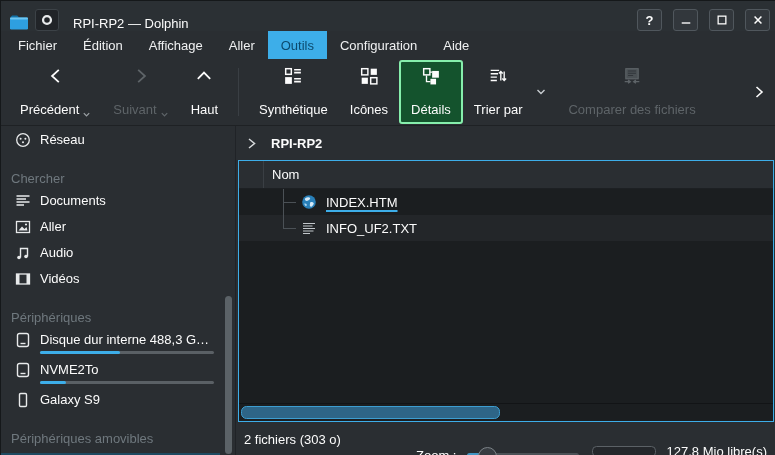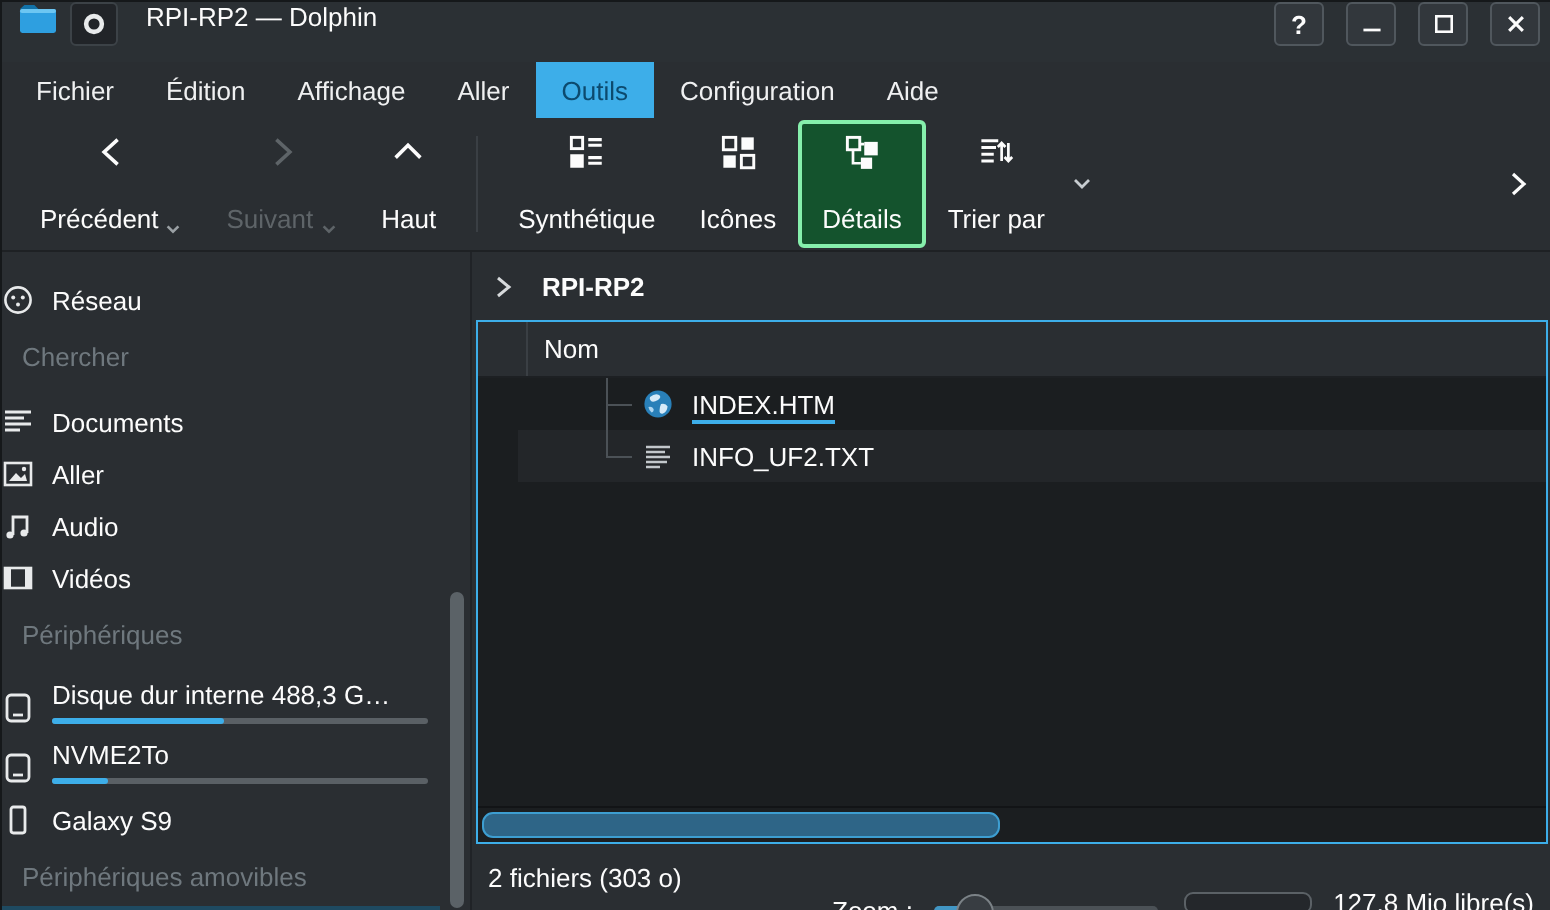--- a/index.html
+++ b/index.html
@@ -3,21 +3,21 @@
 <meta charset="utf-8">
 <style>
   html,body{margin:0;padding:0;background:#1a1c1e;}
   .window{width:775px;height:455px;background:var(--chrome-bg,#2a2e32);color:var(--text,#fcfcfc);
     font-family:"Liberation Sans","DejaVu Sans",sans-serif;font-size:13px;
     border:1px solid #15181a;display:flex;flex-direction:column;overflow:hidden;position:relative;}
   svg{display:block}
   button{font:inherit;color:inherit;background:none;border:none;padding:0;cursor:default}
 
   
-  .titlebar{height:30px;flex:0 0 30px;display:flex;align-items:flex-start;padding:0 6px 0 8px;gap:6px;background:#2b3034;}
+  .titlebar{height:30px;flex:0 0 30px;display:flex;align-items:flex-end;padding:0 6px 0 8px;gap:6px;background:#2b3034;}
   .app-icon svg{width:20px;height:17px}
   .tb-app-btn{width:24px;height:22px;background:#202density428;background:#212428;border:1px solid #3c4247;border-radius:3px;display:flex;align-items:center;justify-content:center;}
   .wtitle{margin-left:8px;color:#fcfcfc;}
   .tspacer{flex:1}
   .winbtn{width:25px;height:22px;background:#32373c;border:1px solid #50575d;border-radius:3px;color:#fcfcfc;
     display:flex;align-items:center;justify-content:center;font-weight:bold;margin-left:5px;}
 
   
   .menubar{height:28px;flex:0 0 28px;display:flex;align-items:stretch;padding-left:4px;}
   .menu-item{padding:0 13px;display:flex;align-items:center;color:#eff0f1;}
@@ -33,21 +33,21 @@
   .mini-arrow svg{width:9px;height:9px;margin-bottom:-2px}
   .tb-sep{width:1px;height:48px;background:#3a3f44;margin:0 9px;flex:0 0 1px}
   .sort-chevron{margin:0 10px 0 2px;color:#c7ccd0}
   .sort-chevron svg{width:12px;height:12px}
   .overflow-btn{margin-left:auto;color:#fcfcfc}
   .overflow-btn svg{width:14px;height:14px}
 
   
   .body{flex:1;display:flex;min-height:0;}
   .sidebar{width:234px;flex:0 0 234px;position:relative;padding-top:6px;border-right:1px solid #202327;}
-  .place{height:26px;display:flex;align-items:flex-end;gap:9px;margin-right:15px;color:#fcfcfc;}
+  .place{height:26px;display:flex;align-items:flex-start;gap:9px;padding-left:14px;margin-right:15px;color:#fcfcfc;}
   .place .picon{flex:0 0 16px;color:#e8eaeb}
   .place .picon svg{width:16px;height:16px}
   .place.selected{background:var(--selection-bg,#1e4a61);}
   .place.device{height:30px;}
   .devcol{display:flex;flex-direction:column;gap:4px;flex:1;margin-right:6px;}
   .plabel{white-space:nowrap;overflow:hidden}
   .usage-track{height:3px;background:#5a6065;border-radius:1.5px;width:100%;}
   .usage-fill{height:3px;background:var(--accent,#3daee9);border-radius:1.5px;}
   .section-title{height:28px;display:flex;align-items:flex-end;padding:0 0 7px 10px;color:#6f787e;}
   .place-row-removable{height:28px}
@@ -57,21 +57,21 @@
   .main{flex:1;display:flex;flex-direction:column;min-width:0;}
   .breadcrumb{height:34px;flex:0 0 34px;display:flex;align-items:center;padding-left:9px;gap:13px;}
   .breadcrumb .bchev{color:#d7dadc}
   .breadcrumb .bchev svg{width:13px;height:13px}
   .crumb{font-weight:bold;color:#fcfcfc}
   .view{flex:1;margin:0 2px;border:1px solid var(--accent,#3daee9);background:var(--view-bg,#1b1e20);
     position:relative;display:flex;flex-direction:column;overflow:hidden;}
   .view-header{height:27px;flex:0 0 27px;display:flex;align-items:center;background:#2a2e32;border-bottom:1px solid #1d2023;}
   .col-expand{width:24px;height:100%;border-right:1px solid #3a3f44;}
   .col-name{padding-left:8px;color:#fcfcfc;}
-  .frow{height:26px;flex:0 0 26px;display:flex;align-items:center;gap:9px;position:relative;padding-left:62px;margin-left:20px;}
+  .frow{height:26px;flex:0 0 26px;display:flex;align-items:center;gap:9px;position:relative;padding-left:62px;}
   .frow.alt{background:var(--alt-row-bg,#232629);}
   .ficon{flex:0 0 16px}
   .ficon svg{width:16px;height:16px}
   .fname{color:#fcfcfc}
   .fname.hovered{text-decoration:underline;text-decoration-color:var(--accent,#3daee9);text-decoration-thickness:1.5px;text-underline-offset:3px;}
   .tl-v{position:absolute;left:44px;top:0;bottom:0;width:1px;background:#4b5156;}
   .tl-v.half{bottom:50%;}
   .tl-h{position:absolute;left:44px;top:50%;width:13px;height:1px;background:#4b5156;}
   .hscroll{position:absolute;left:0;right:0;bottom:0;height:17px;border-top:1px solid #121416;display:flex;align-items:center;padding:0 2px;background:var(--view-bg,#1b1e20);}
   .hthumb{width:48.5%;height:11px;border-radius:5.5px;background:#2e6587;border:1px solid #3d9ed1;}
@@ -236,20 +236,33 @@
         </span>
       <span class="tlabel-row">
           <span>Trier par</span>
         </span>
     </button>
     <span class="sort-chevron">
         <svg viewBox="0 0 12 12">
           <path d="M2.5 4 L6 7.5 L9.5 4" fill="none" stroke="currentColor" stroke-width="1.4"></path>
         </svg>
       </span>
+    <button class="tbtn disabled">
+      <span class="ticon">
+          <svg viewBox="0 0 16 16">
+            <rect x="2.5" y="1.5" width="11" height="9" fill="#4a5054" stroke="#5e6468"></rect>
+            <path d="M4.5 3.5 H11.5 M4.5 5.5 H11.5 M4.5 7.5 H9" stroke="#31353a" stroke-width="1"></path>
+            <path d="M1.5 13 H6 M4.5 11.5 L6.5 13 L4.5 14.5" fill="none" stroke="#5e6468" stroke-width="1.2"></path>
+            <path d="M14.5 13 H10 M11.5 11.5 L9.5 13 L11.5 14.5" fill="none" stroke="#5e6468" stroke-width="1.2"></path>
+          </svg>
+        </span>
+      <span class="tlabel-row">
+          <span>Comparer des fichiers</span>
+        </span>
+    </button>
     <button class="overflow-btn">
       <span><svg viewBox="0 0 14 14">
             <path d="M4.5 2 L10 7 L4.5 12" fill="none" stroke="currentColor" stroke-width="1.6"></path>
           </svg></span>
     </button>
   </div>
 
   <div class="body">
 
     <aside class="sidebar">

